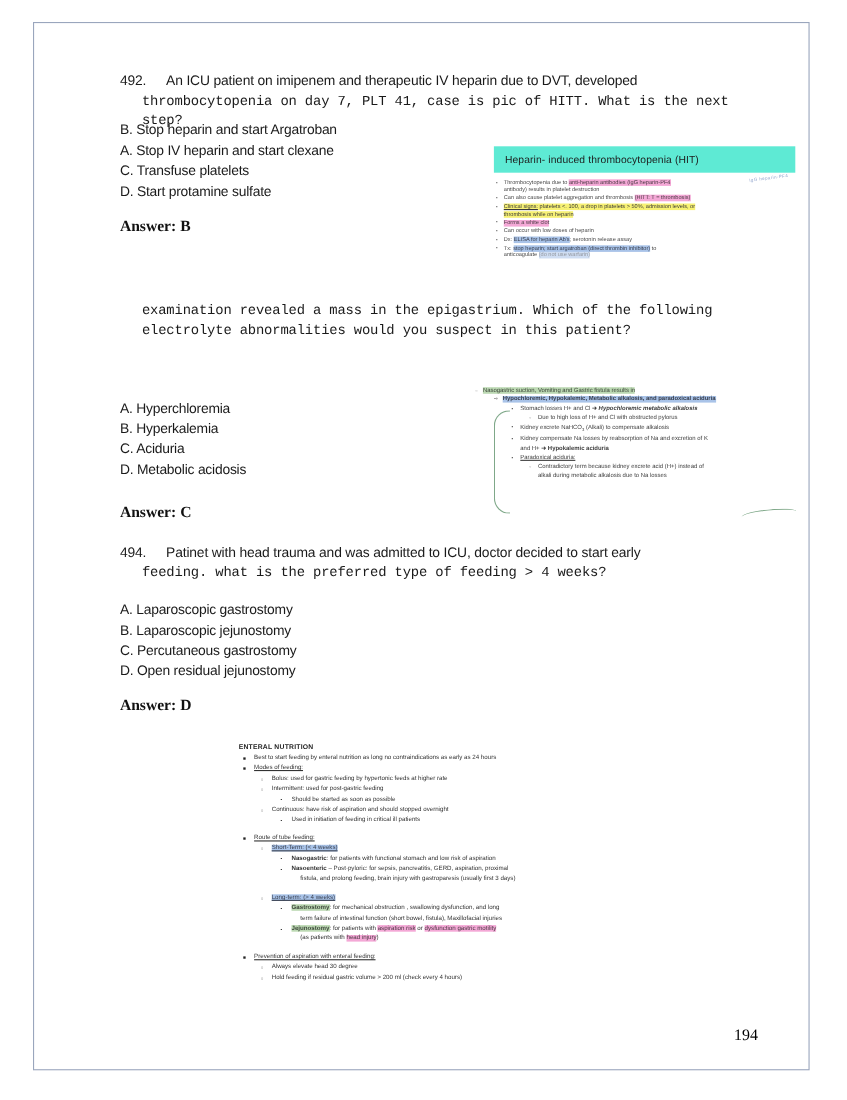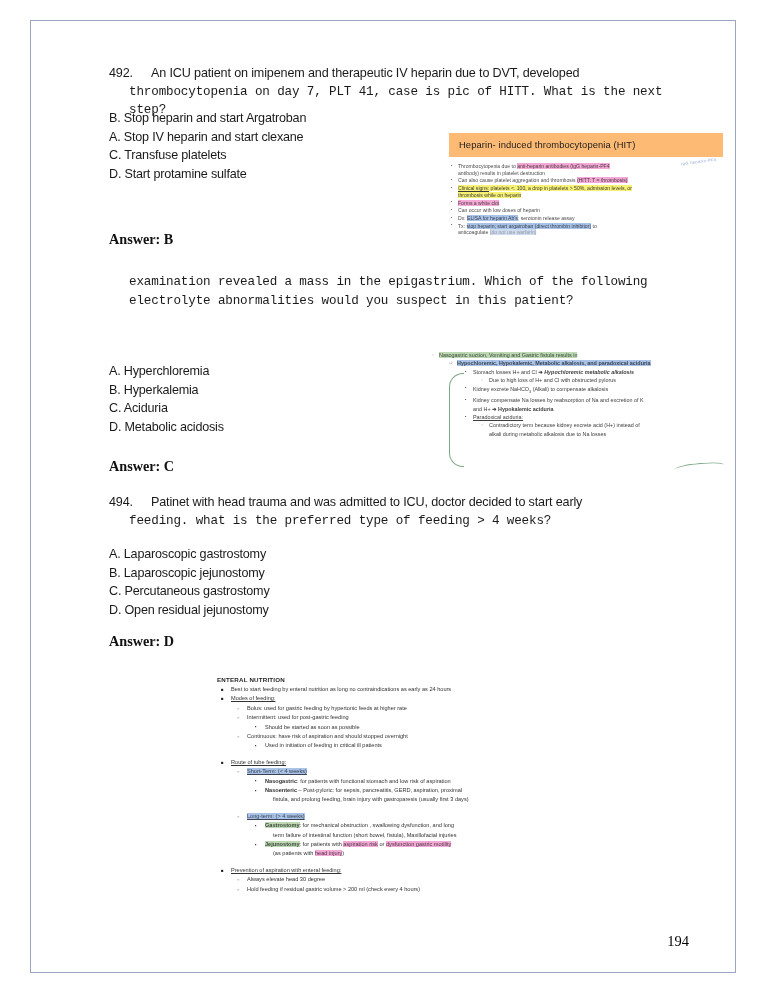--- a/index.html
+++ b/index.html
@@ -65,21 +65,21 @@
   }
 
   
   .note-hit {
     position: absolute;
     left: 418px;
     top: 112px;
     width: 274px;
   }
   .hit-title {
-    background: #fdba74;
+    background: #5eead4;
     color: #1c1c1c;
     font-size: 9.4px;
     padding: 6px 8px 7px 10px;
     letter-spacing: 0.1px;
   }
   .hit-body {
     margin-top: 6px;
     font-size: 5.1px;
     line-height: 6.6px;
     color: #4a4a4a;
@@ -200,21 +200,21 @@
     <span class="q-rest">thrombocytopenia on day 7, PLT 41, case is pic of HITT. What is the next step?</span>
   </div>
 
   <div class="options" style="left:78px; top:88px;">
     <div>B. Stop heparin and start Argatroban</div>
     <div>A. Stop IV heparin and start clexane</div>
     <div>C. Transfuse platelets</div>
     <div>D. Start protamine sulfate</div>
   </div>
 
-  <div class="answer" style="left:78px; top:177px;margin-top:33px;">Answer: B</div>
+  <div class="answer" style="left:78px; top:177px;">Answer: B</div>
 
   <div class="note-hit">
     <div class="hit-title">Heparin- induced thrombocytopenia (HIT)</div>
     <div class="scribble" style="right:6px; top:26px;">IgG heparin-PF4</div>
     <div class="hit-body">
       <div class="bl">
         Thrombocytopenia due to <span class="hl-p">anti-heparin antibodies (IgG heparin-PF4</span><br>
         <span>antibody) results in platelet destruction</span>
       </div>
       <div class="bl">

